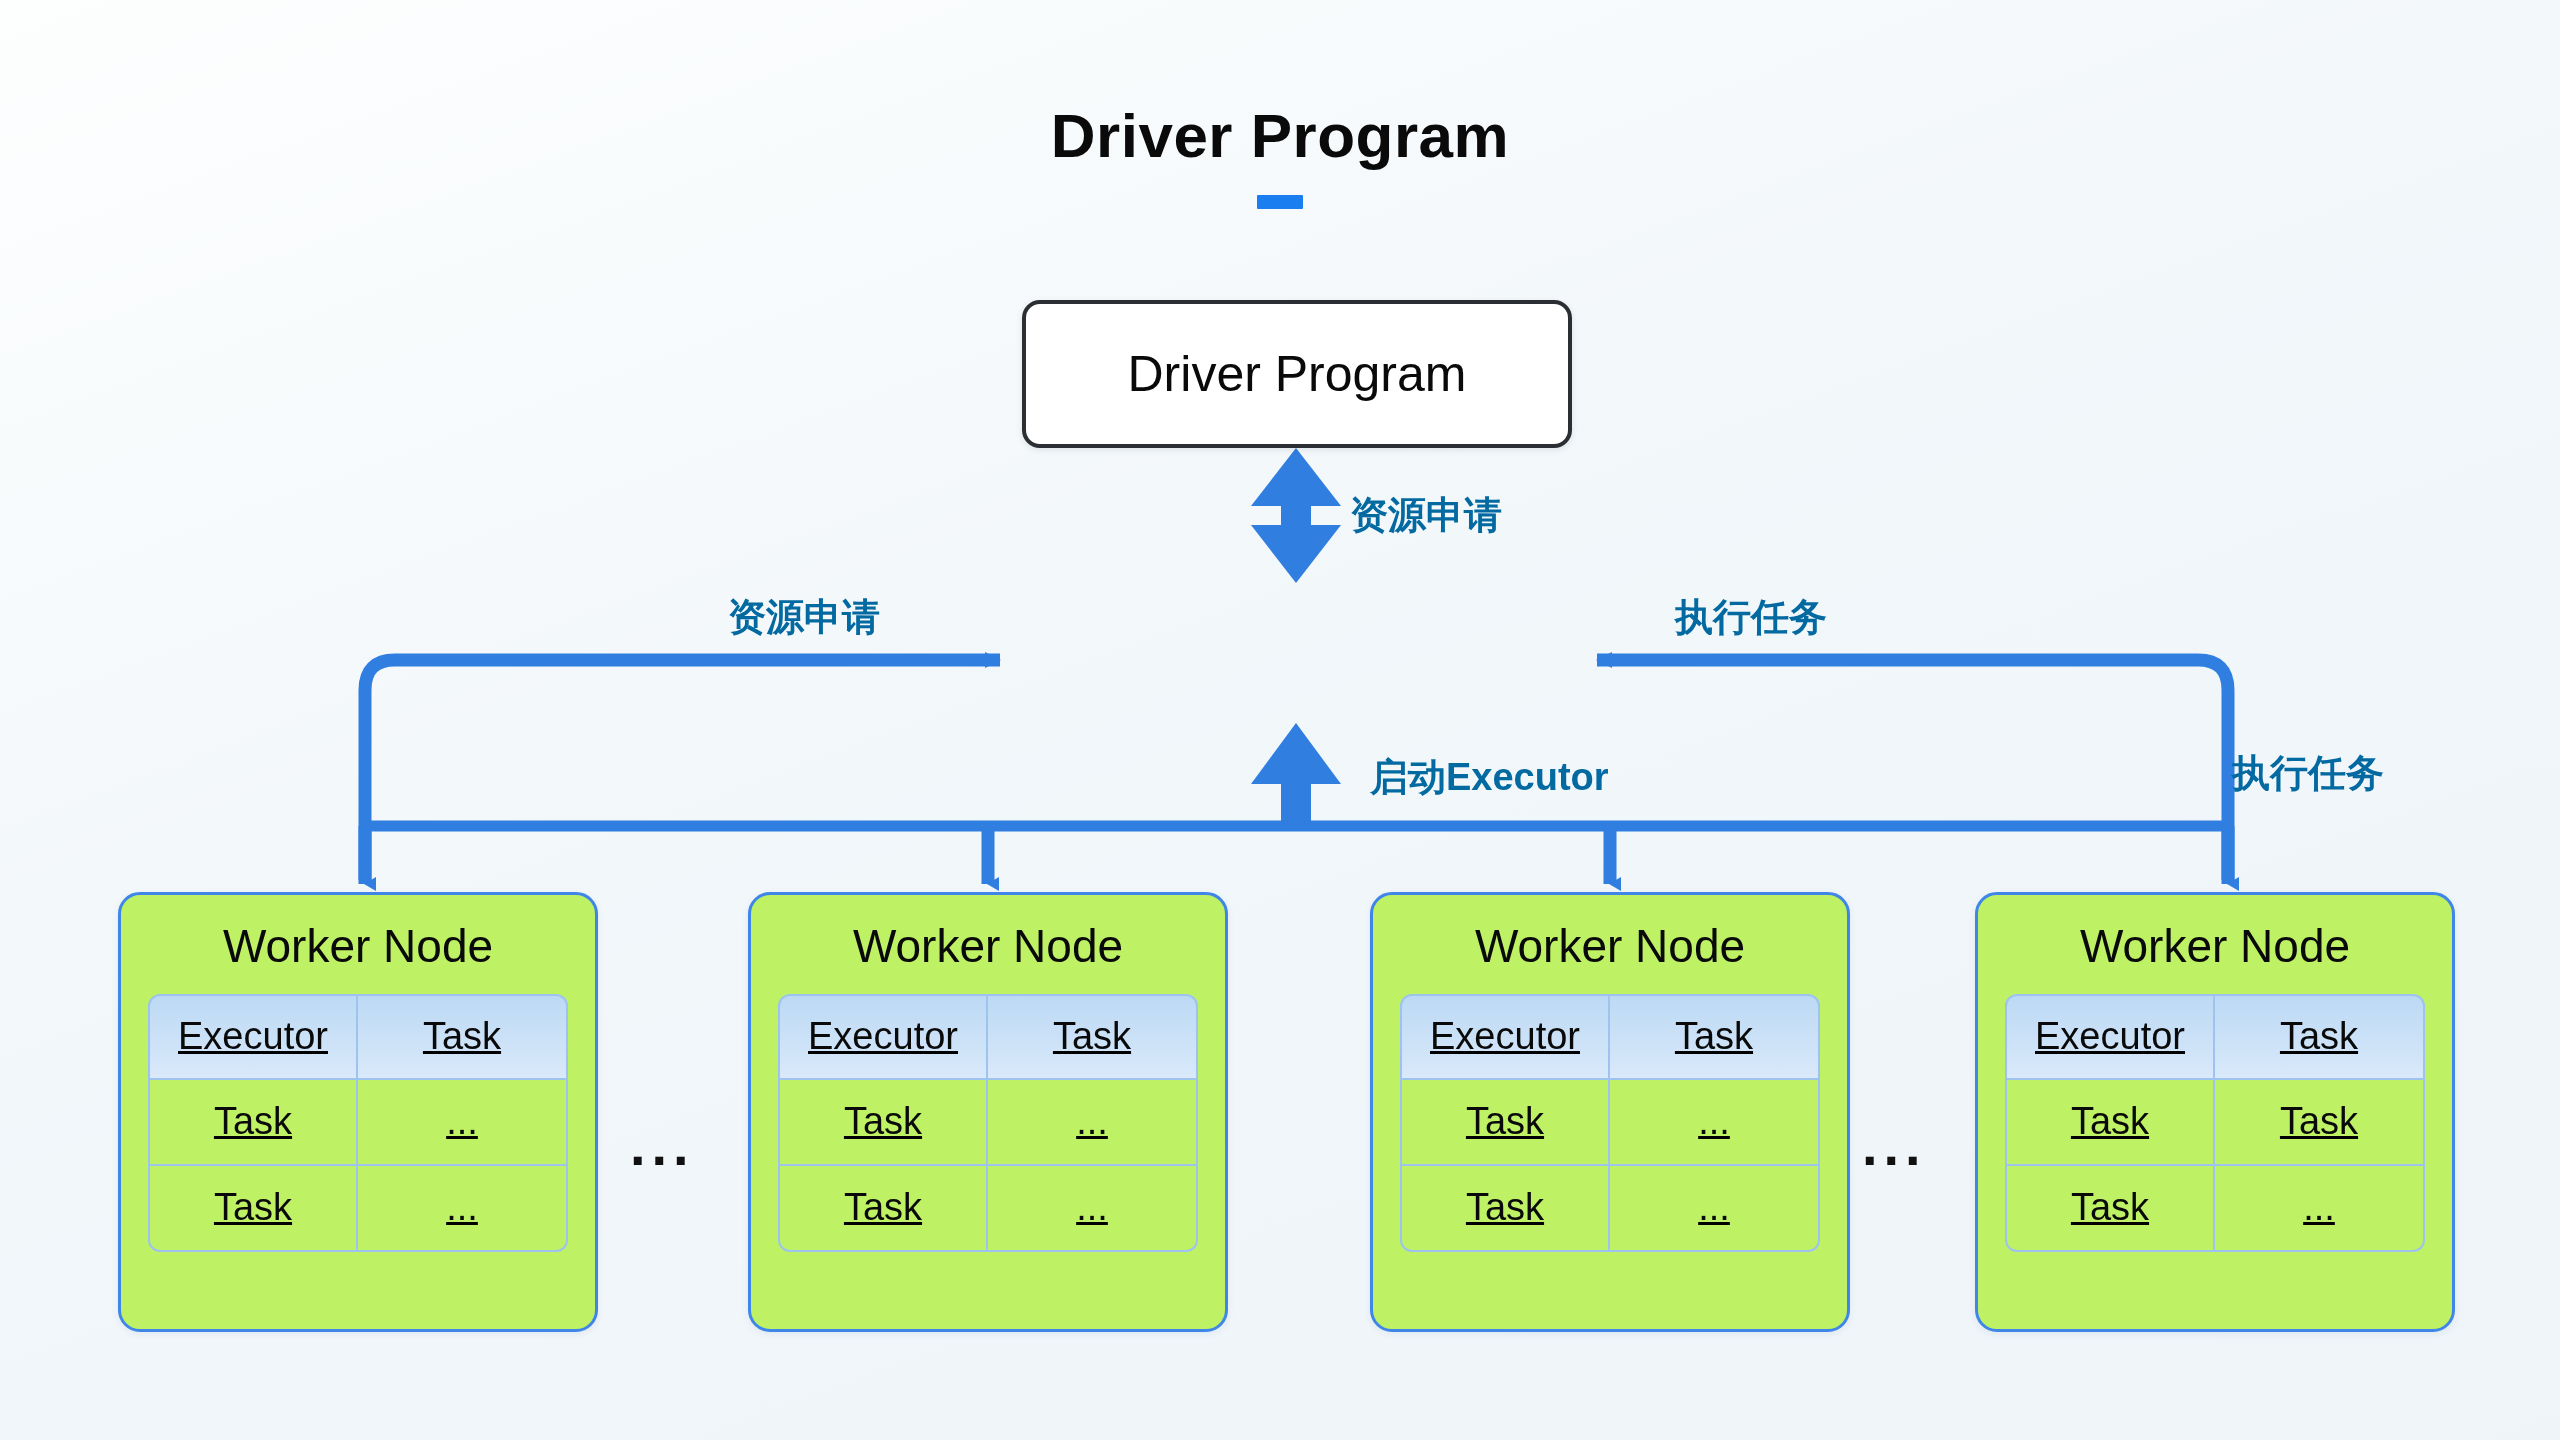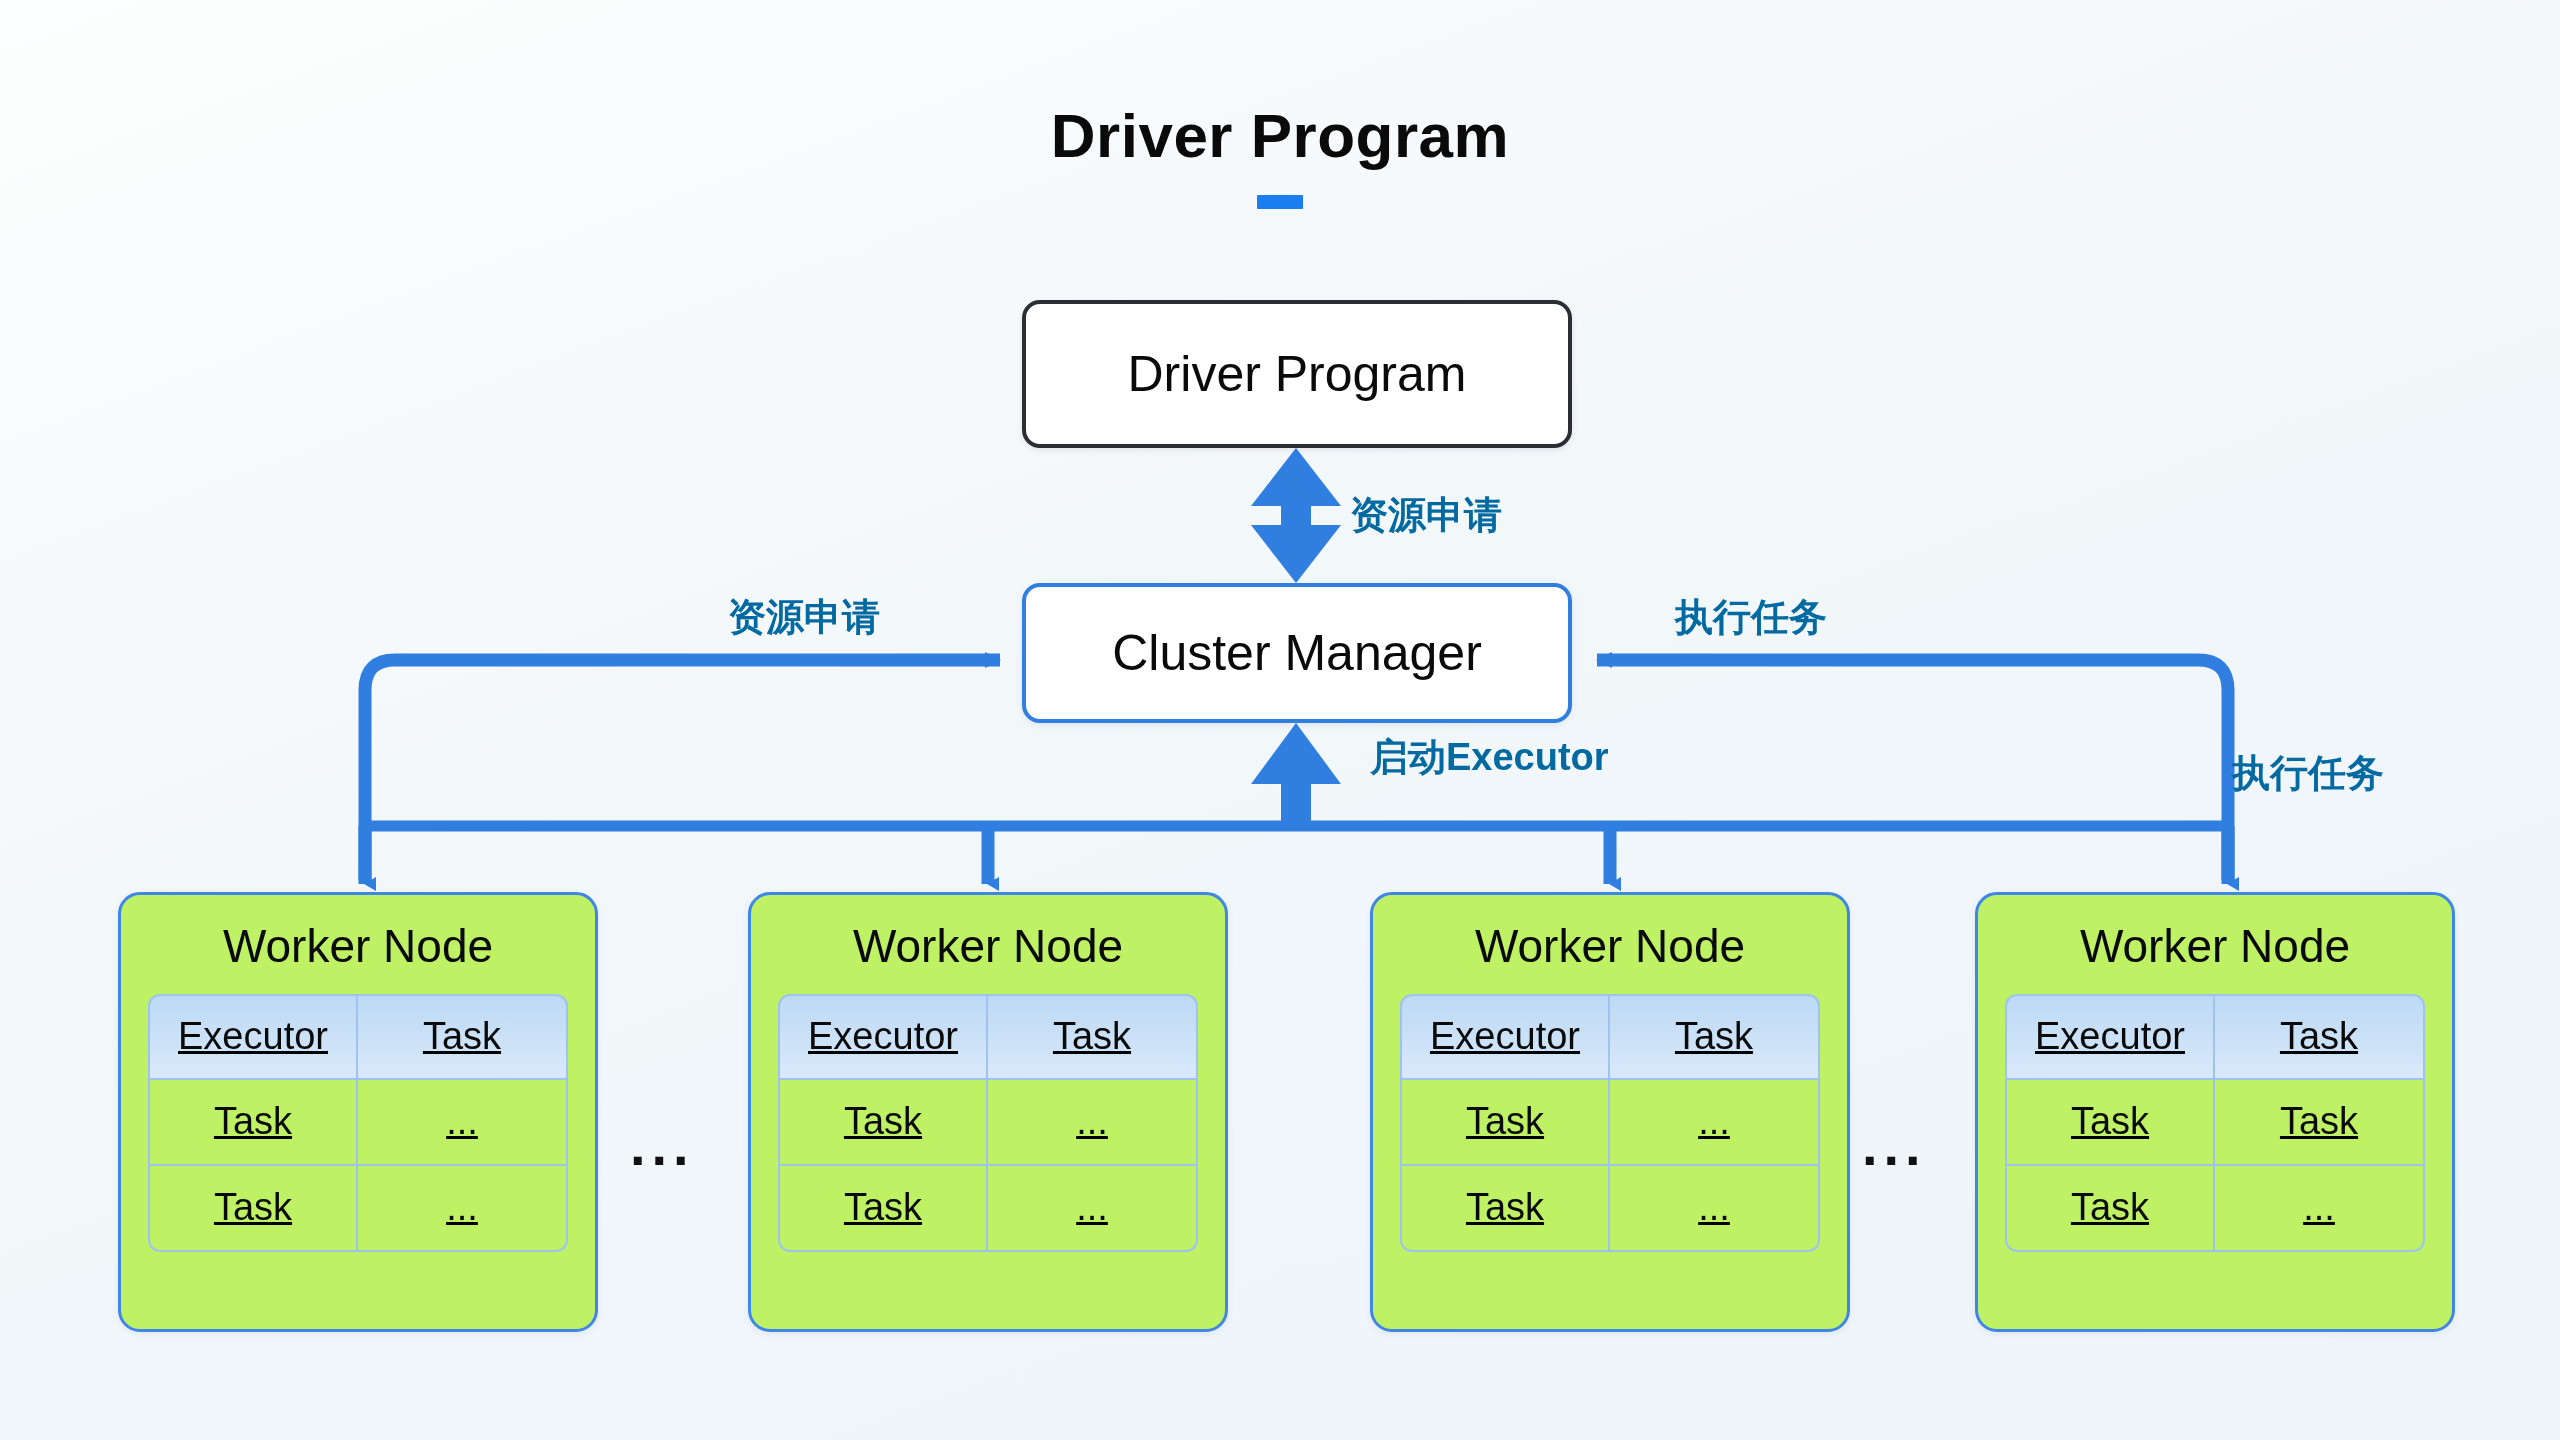--- a/index.html
+++ b/index.html
@@ -90,21 +90,21 @@
   .edge-label {
     position: absolute;
     font-size: 38px;
     font-weight: bold;
     color: #0369a1;
     white-space: nowrap;
   }
   .lbl-driver-cm  { left: 1350px; top: 490px; }
   .lbl-left-req   { left: 728px;  top: 592px; }
   .lbl-right-alloc{ left: 1675px; top: 592px; }
-  .lbl-start-exec { left: 1370px; top: 732px; }
+  .lbl-start-exec { left: 1370px; top: 752px; }
   .lbl-exec-task  { left: 2232px; top: 748px; }
 
   
   .worker {
     position: absolute;
     top: 892px;
     width: 480px;
     height: 440px;
     background: #bef264;
     border: 3px solid #3f86e8;
@@ -228,23 +228,20 @@
 
   <div class="title-block">
     <div class="title-text">Driver Program</div>
     <div class="title-rule"></div>
   </div>
 
   <div class="node-box driver-box">
     <span class="box-label">Driver Program</span>
   </div>
 
-  <div class="node-box cluster-box">
-    <span class="box-label">Cluster Manager</span>
-  </div>
 
   <div class="edge-label lbl-driver-cm">资源申请</div>
   <div class="edge-label lbl-left-req">资源申请</div>
   <div class="edge-label lbl-right-alloc">执行任务</div>
   <div class="edge-label lbl-start-exec">启动Executor</div>
   <div class="edge-label lbl-exec-task">执行任务</div>
 
   <div class="worker wk0">
     <div class="worker-title">Worker Node</div>
     <table class="worker-table">

